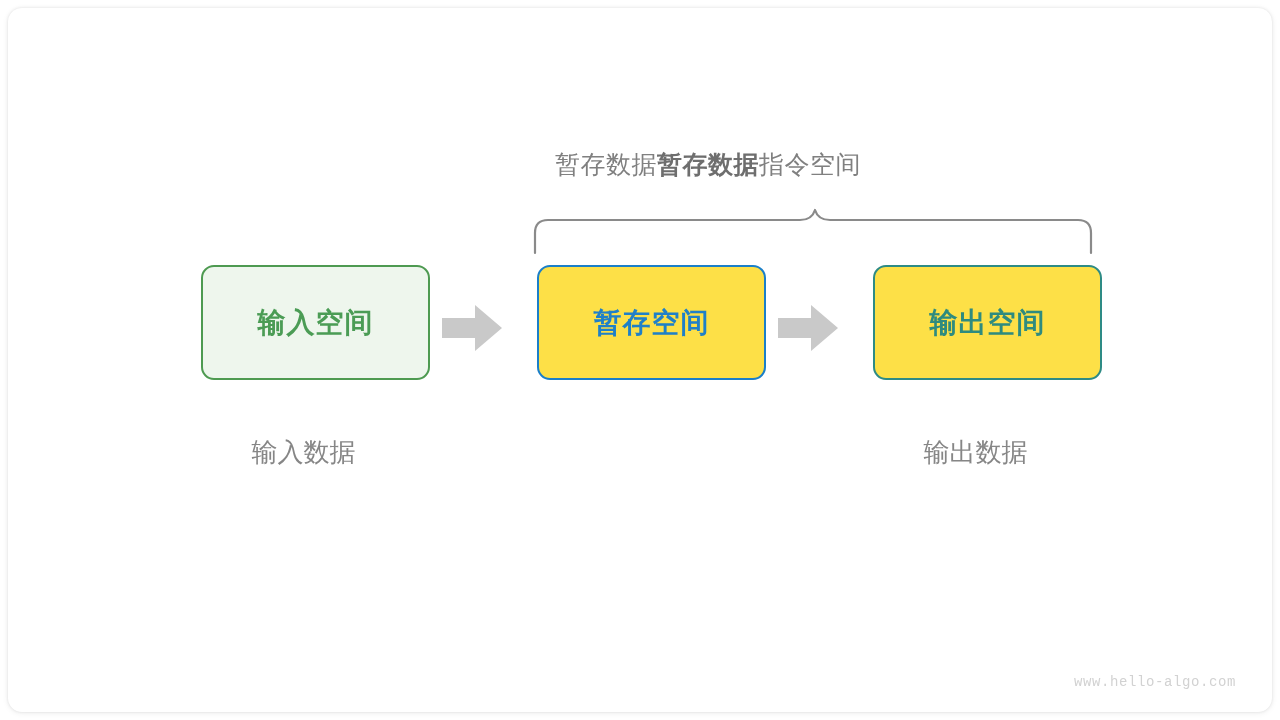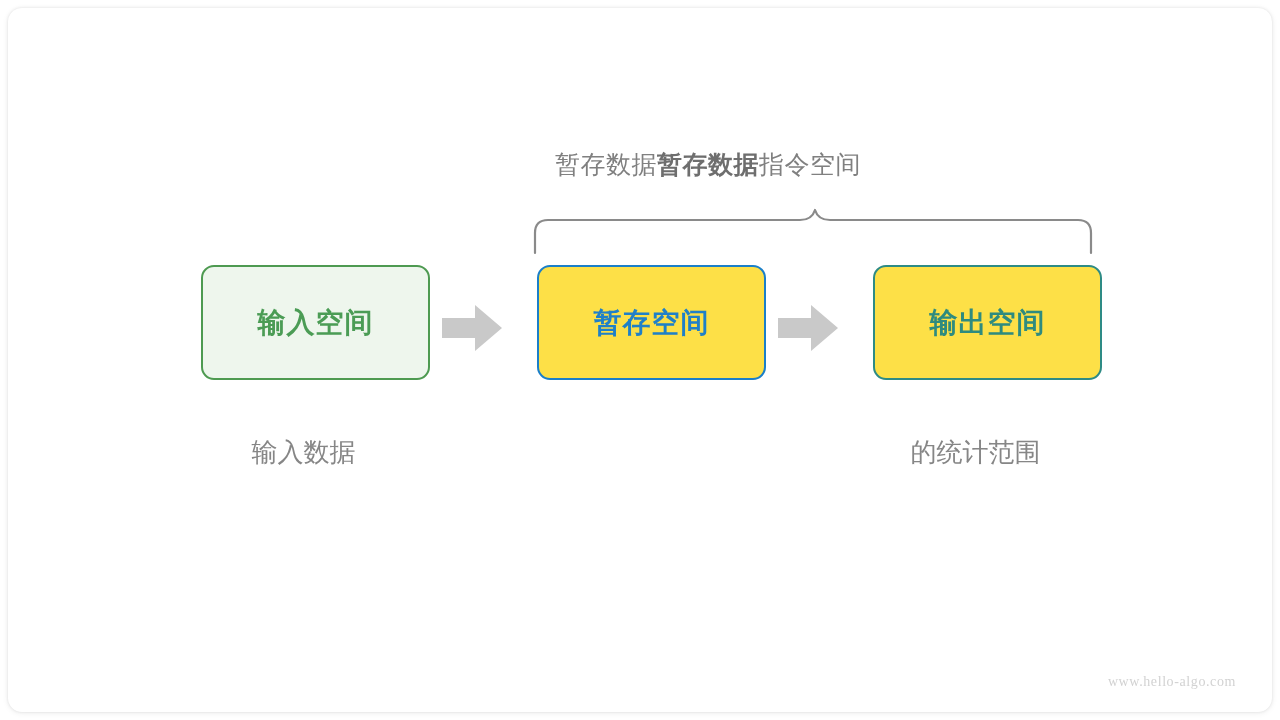--- a/index.html
+++ b/index.html
@@ -107,21 +107,21 @@
     color: #868686;
     line-height: 48px;
     white-space: nowrap;
   }
 
   
   .watermark {
     position: absolute;
     right: 36px;
     bottom: 22px;
-    font-family: Liberation Serif, serif;
+    font-family: Liberation Mono, monospace;
     font-size: 14px;
     color: #d2d2d2;
     letter-spacing: 0.6px;
   }
 </style>
 </head>
 <body>
 
 <div id="canvas">
   <div class="diagram">
@@ -161,19 +161,19 @@
     </div>
 
     <div class="caption-col" id="caption-col-0">
       <div class="caption-line">输入数据</div>
     </div>
 
     <div class="caption-col" id="caption-col-1">
     </div>
 
     <div class="caption-col" id="caption-col-2">
-      <div class="caption-line">的统计范围</div>
+      <div class="caption-line">输出数据</div>
     </div>
 
     <div class="watermark">www.hello-algo.com</div>
 
   </div>
 </div>
 
 </body></html>

